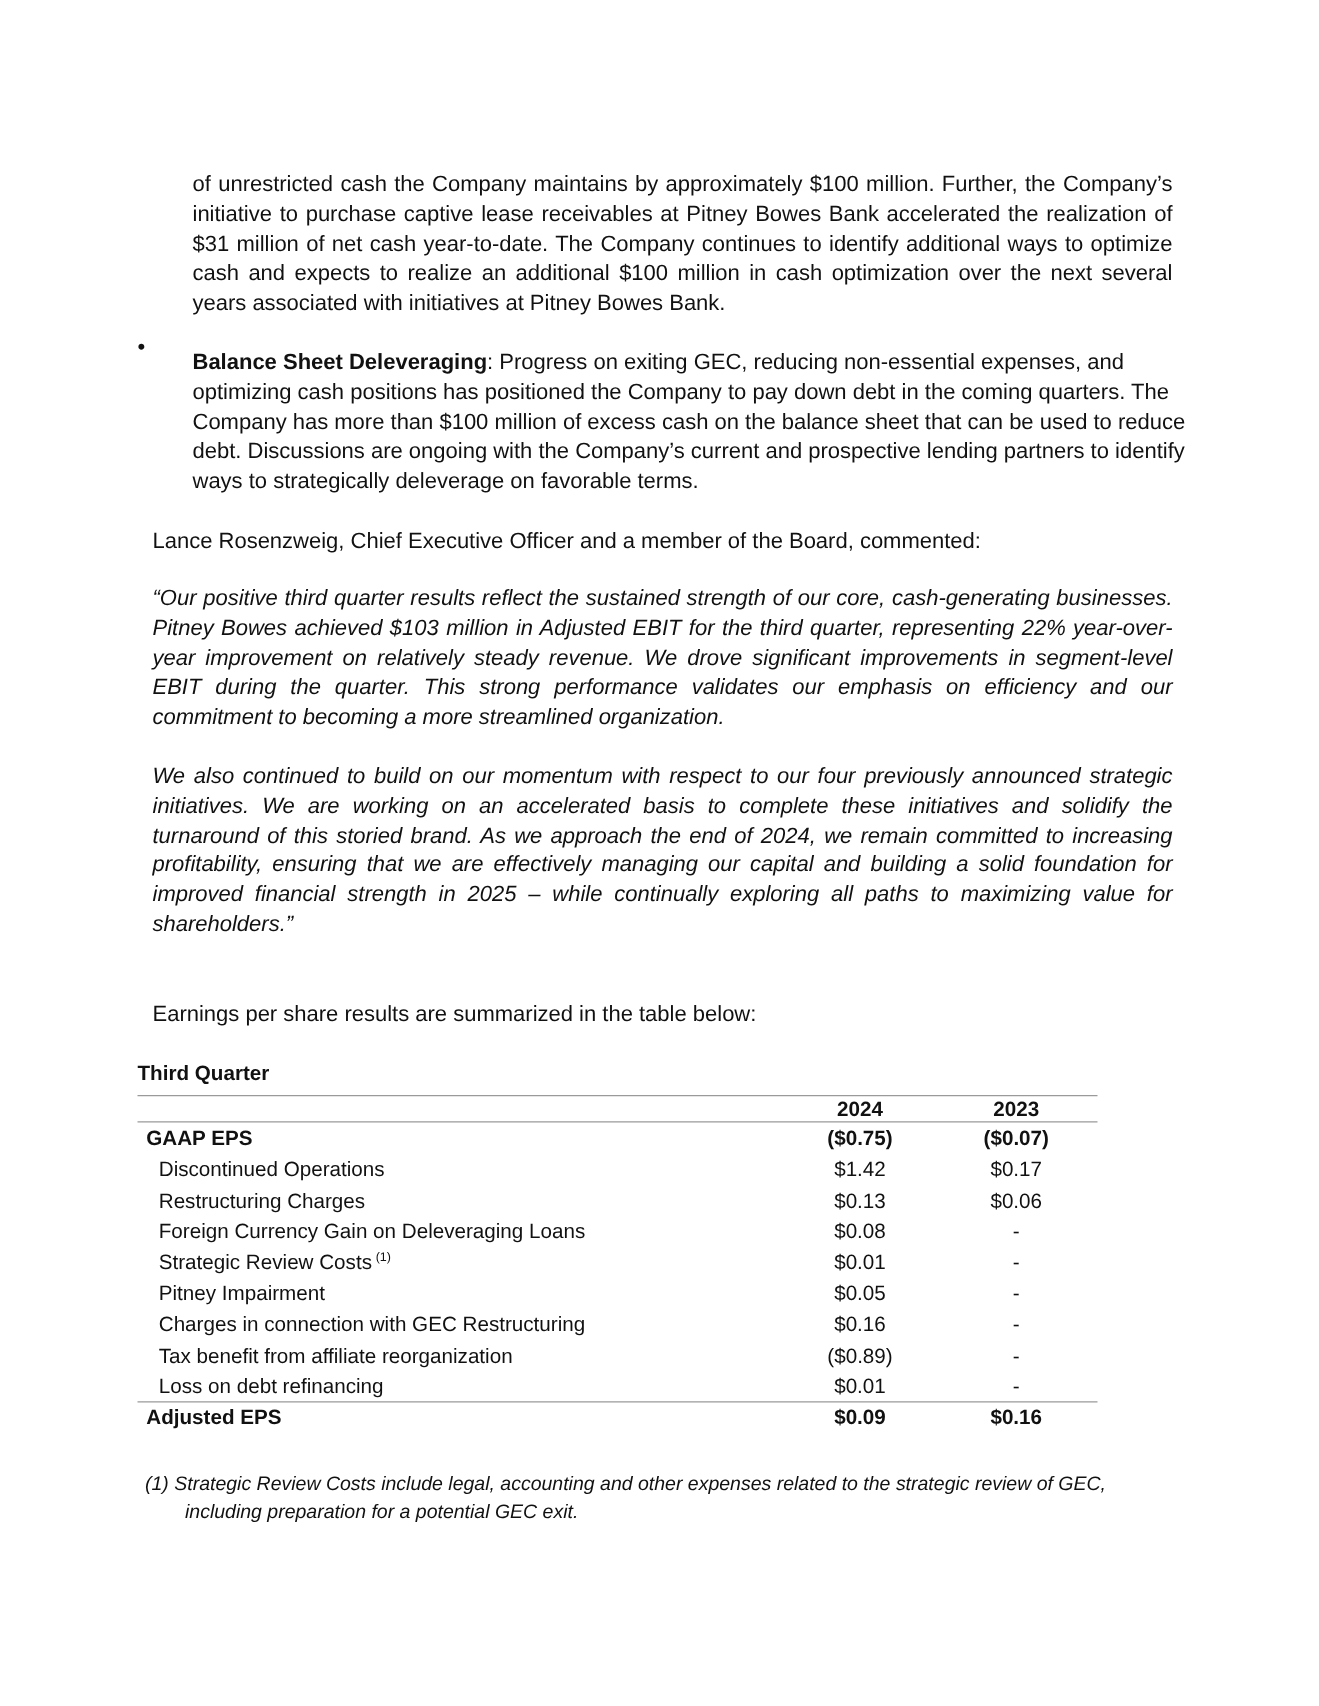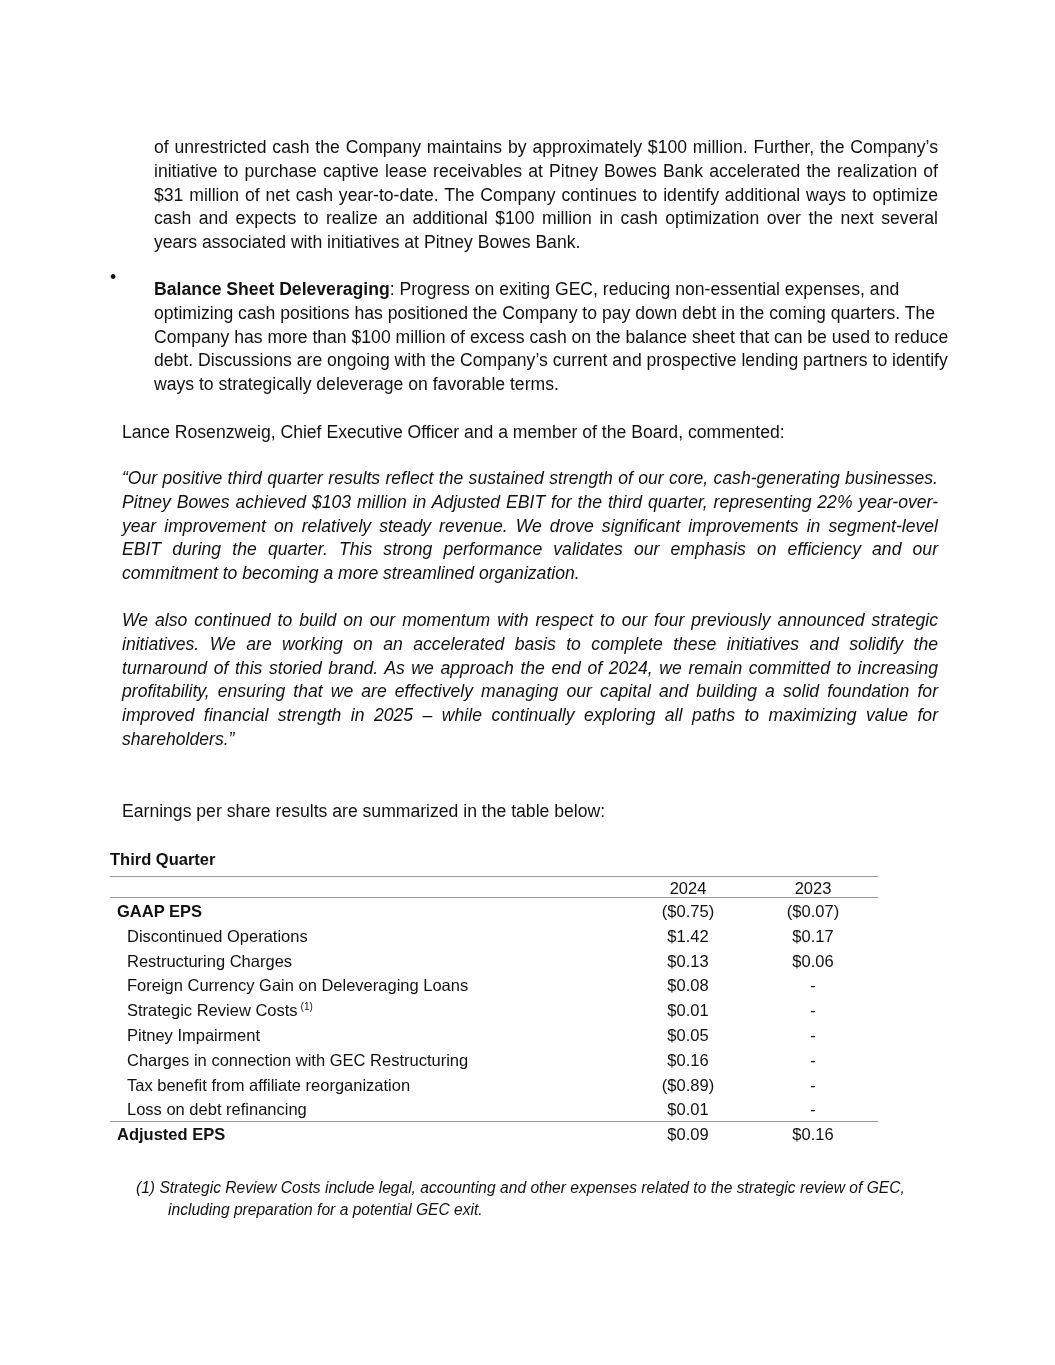--- a/index.html
+++ b/index.html
@@ -20,24 +20,24 @@
 
   
   .eps-table-wrap { position: absolute; left: 110px; top: 848px; width: 768px; }
   .tq-title { position: absolute; left: 0; top: 0; width: 737px; font-weight: bold; font-size: 16.5px; line-height: 22px; }
   .rule { position: absolute; left: 0; width: 768px; height: 1px; background: #9a9a9a; }
   .row { position: absolute; left: 0; width: 768px; height: 24.8px; font-size: 16.5px; line-height: 22px; }
   .row .lbl { position: absolute; left: 17px; top: 0; white-space: nowrap; }
   .row.total .lbl { left: 7px; font-weight: bold; }
   .row .c1 { position: absolute; left: 530px; width: 96px; top: 0; text-align: center; }
   .row .c2 { position: absolute; left: 655px; width: 96px; top: 0; text-align: center; }
-  .row.total .c1, .row.total .c2, .row.head .c1, .row.head .c2 { font-weight: normal; text-align: center; }
+  .row.total .c1, .row.total .c2, .row.head .c1, .row.head .c2 { font-weight: bold; text-align: center; }
   sup.fn { font-size: 10px; vertical-align: top; position: relative; top: -3px; margin-left: 3px; }
 
-  .footnote { position: absolute; left: 124px; top: 1165px; width: 830px; font-style: italic; font-size: 15.6px; line-height: 22px; }
+  .footnote { position: absolute; left: 104px; top: 1165px; width: 830px; font-style: italic; font-size: 15.6px; line-height: 22px; }
   .footnote .l2 { padding-left: 32px; display: block; }
 </style>
 </head>
 <body>
 
 <div class="page">
 
   <p class="block justify" style="left:142px; top:124px; width:784px;">of unrestricted cash the Company maintains by approximately $100 million. Further, the Company’s initiative to purchase captive lease receivables at Pitney Bowes Bank accelerated the realization of $31 million of net cash year-to-date. The Company continues to identify additional ways to optimize cash and expects to realize an additional $100 million in cash optimization over the next several years associated with initiatives at Pitney Bowes Bank.</p>
 
   <div class="bullet-wrap">

